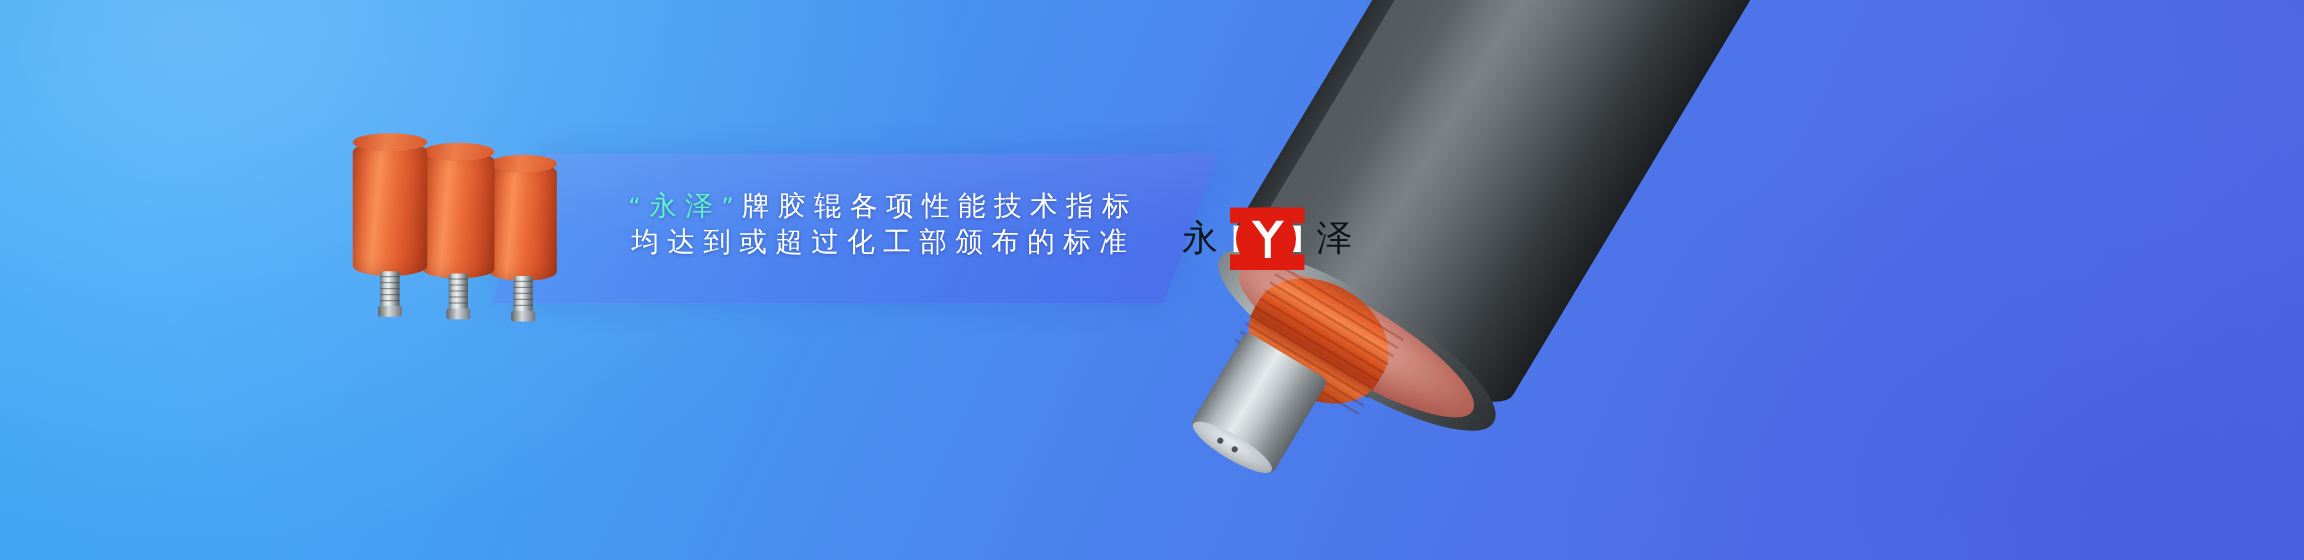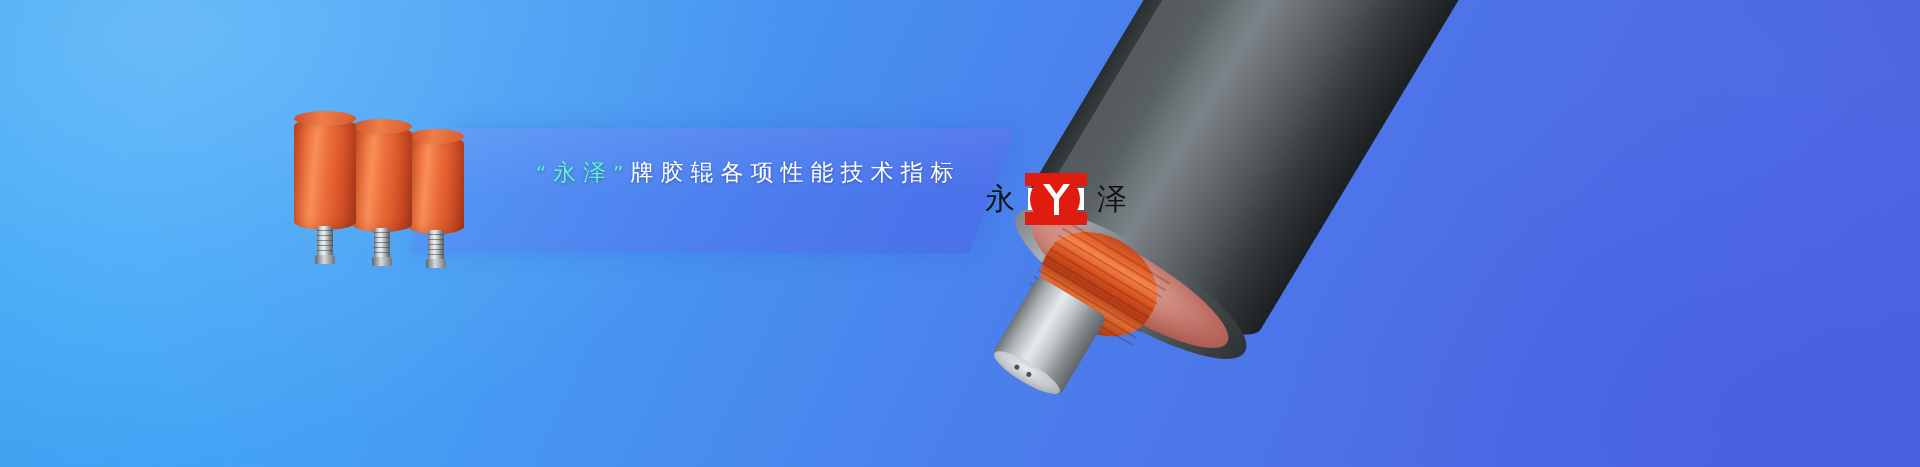--- a/index.html
+++ b/index.html
@@ -60,21 +60,21 @@
   }
   .text-plate::after {
     content: "";
     position: absolute;
     inset: 0;
     background: linear-gradient(180deg, rgba(255,255,255,0.07), rgba(255,255,255,0.0) 55%);
   }
 
   .headline {
     position: absolute;
-    left: 513px;
+    left: 501px;
     top: 158px;
     width: 470px;
     z-index: 5;
     text-align: center;
     line-height: 1.30;
     user-select: none;
   }
   .hl-line {
     font-size: 23px;
     letter-spacing: 7px;
@@ -342,20 +342,21 @@
     </div>
 
   </div>
 
   <div class="text-plate"></div>
 
   <div class="headline">
     <div class="hl-line">
       <span class="hl-quote">“</span><span class="hl-brand">永泽</span><span class="hl-quote">”</span><span>牌胶辊各项性能技术指标</span>
     </div>
+    <div class="hl-line">均达到或超过化工部颁布的标准</div>
   </div>
 
   <div class="logo">
     <span class="logo-char">永</span>
     <span class="logo-mark">
       <svg viewBox="0 0 74 60" width="74" height="60" aria-hidden="true">
 
         <rect x="6" y="4" width="62" height="13" fill="#E01B0F"></rect>
         <rect x="6" y="43" width="62" height="13" fill="#E01B0F"></rect>
         <rect x="27" y="4" width="20" height="52" fill="#E01B0F"></rect>

